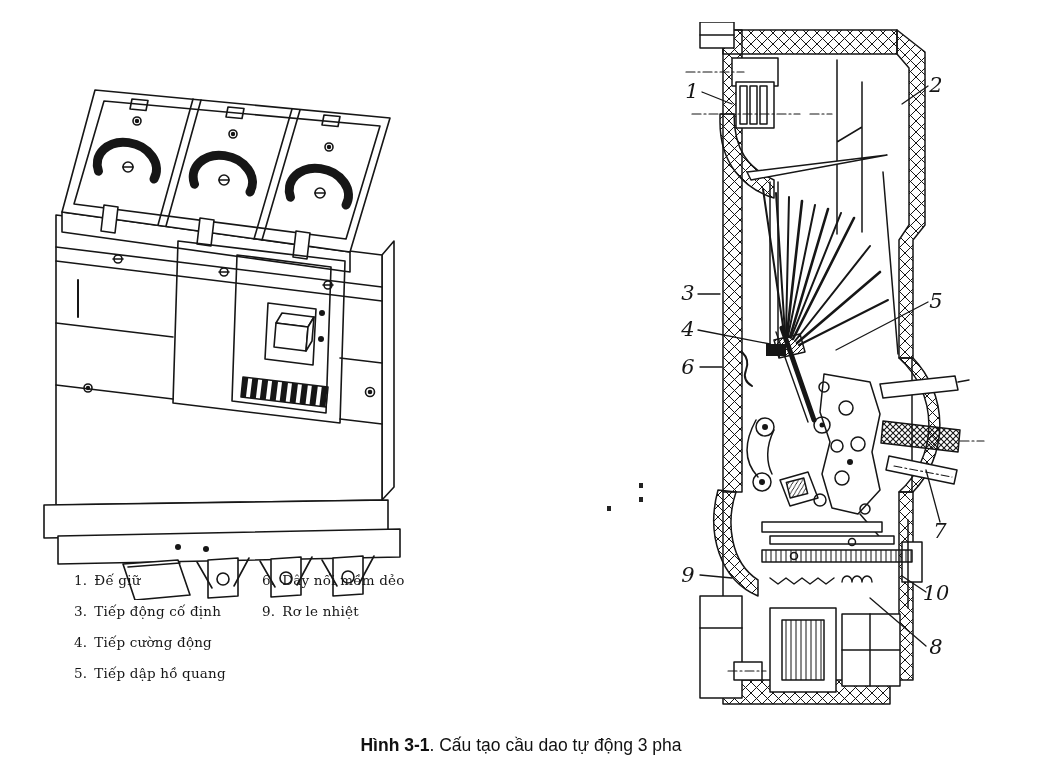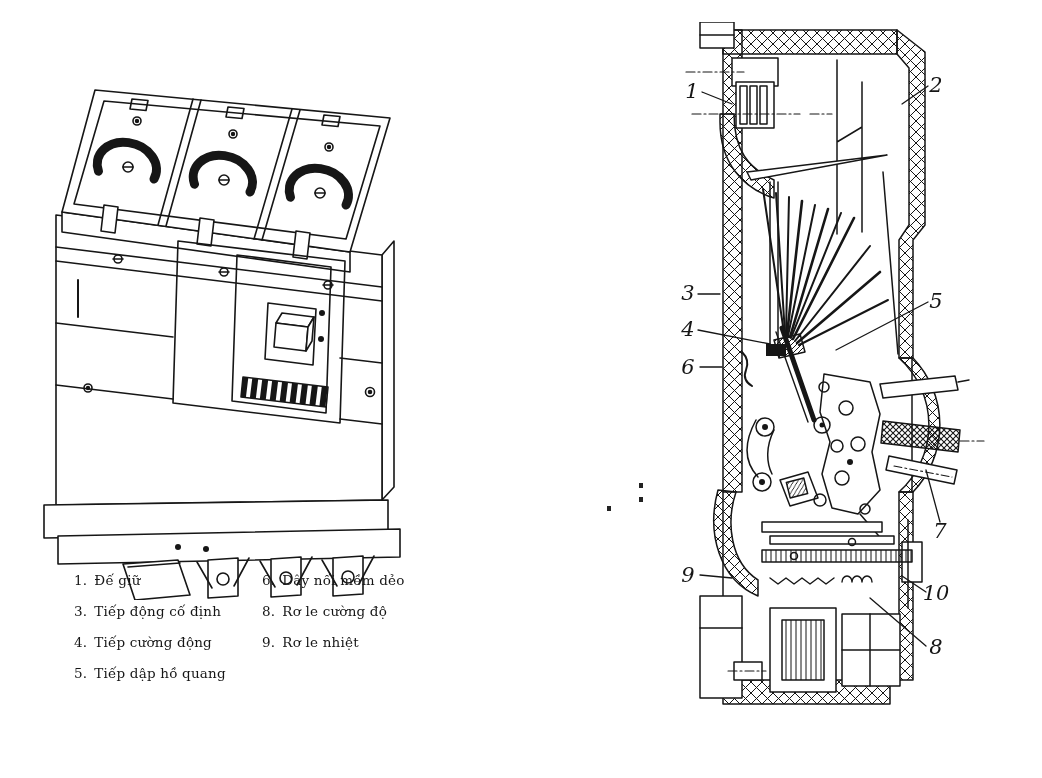--- a/index.html
+++ b/index.html
@@ -275,22 +275,24 @@
   </svg>
 
   <div class="legend-col legend-left">
     <div class="legend-item"><span class="num">1.</span><span>Đế giữ</span></div>
     <div class="legend-item"><span class="num">3.</span><span>Tiếp động cố định</span></div>
     <div class="legend-item"><span class="num">4.</span><span>Tiếp cường động</span></div>
     <div class="legend-item"><span class="num">5.</span><span>Tiếp dập hồ quang</span></div>
   </div>
   <div class="legend-col legend-right">
     <div class="legend-item"><span class="num">6.</span><span>Dây nối mềm dẻo</span></div>
-    <div class="legend-item"><span class="num">8.</span><span>Rơ le cường độ</span></div>
     <div class="legend-item"><span class="num">9.</span><span>Rơ le nhiệt</span></div>
   </div>
 
+  <div class="caption">
+    <span class="cap-b">Hình 3-1</span><span>. Cấu tạo cầu dao tự động 3 pha</span>
+  </div>
 
   <div class="speck" style="left:639px;top:483px;"></div>
   <div class="speck" style="left:639px;top:497px;"></div>
   <div class="speck" style="left:607px;top:506px;"></div>
 
 </div>
 
 </body></html>

